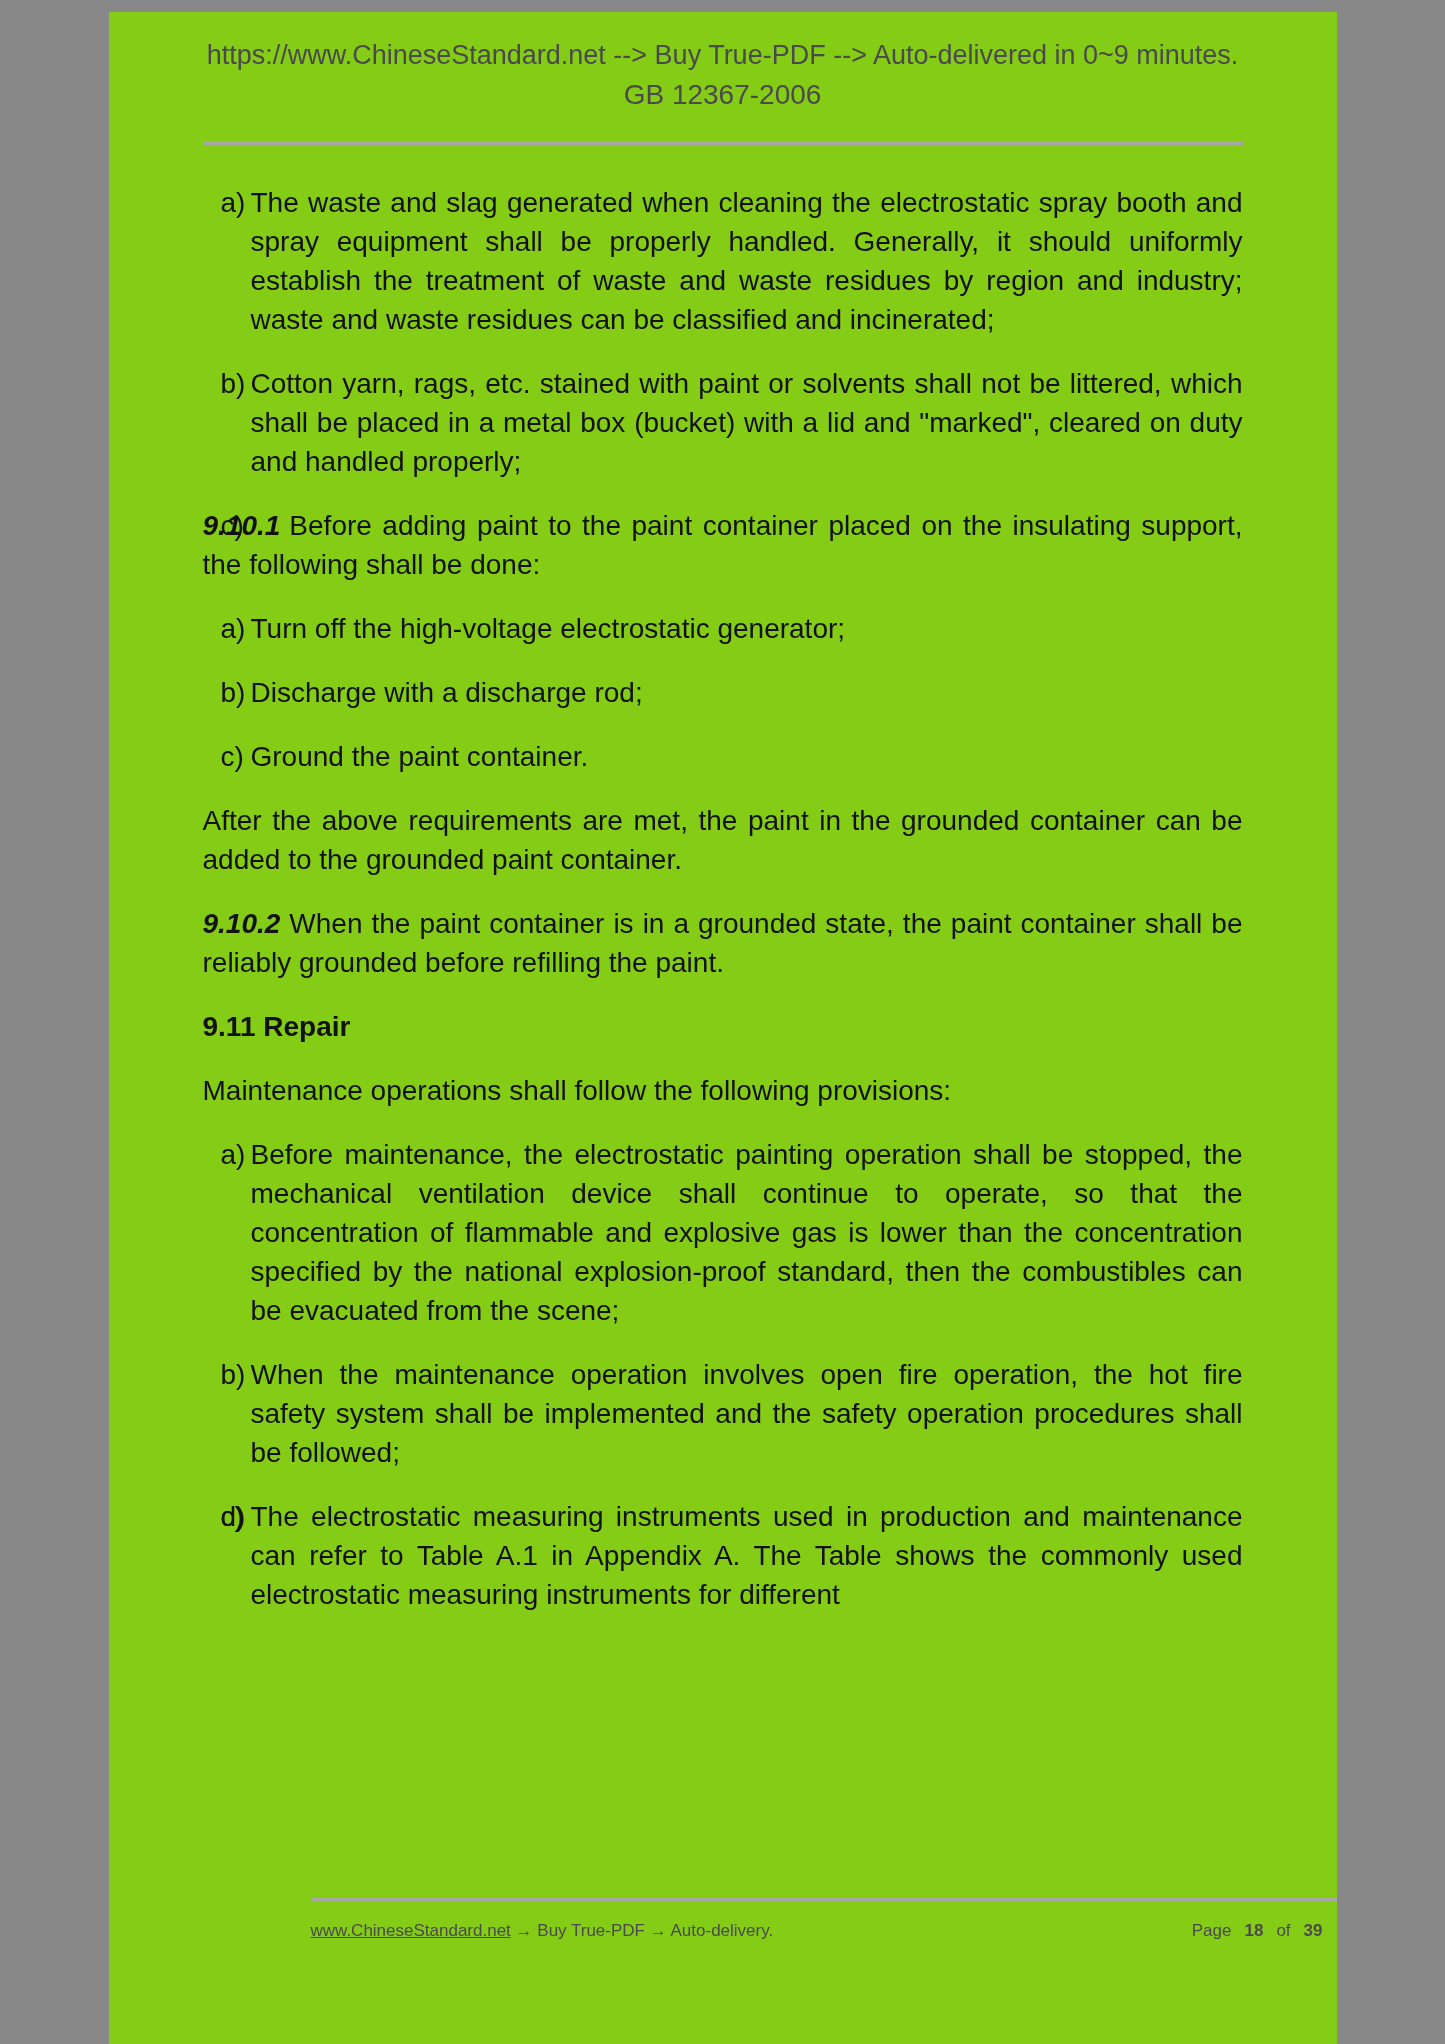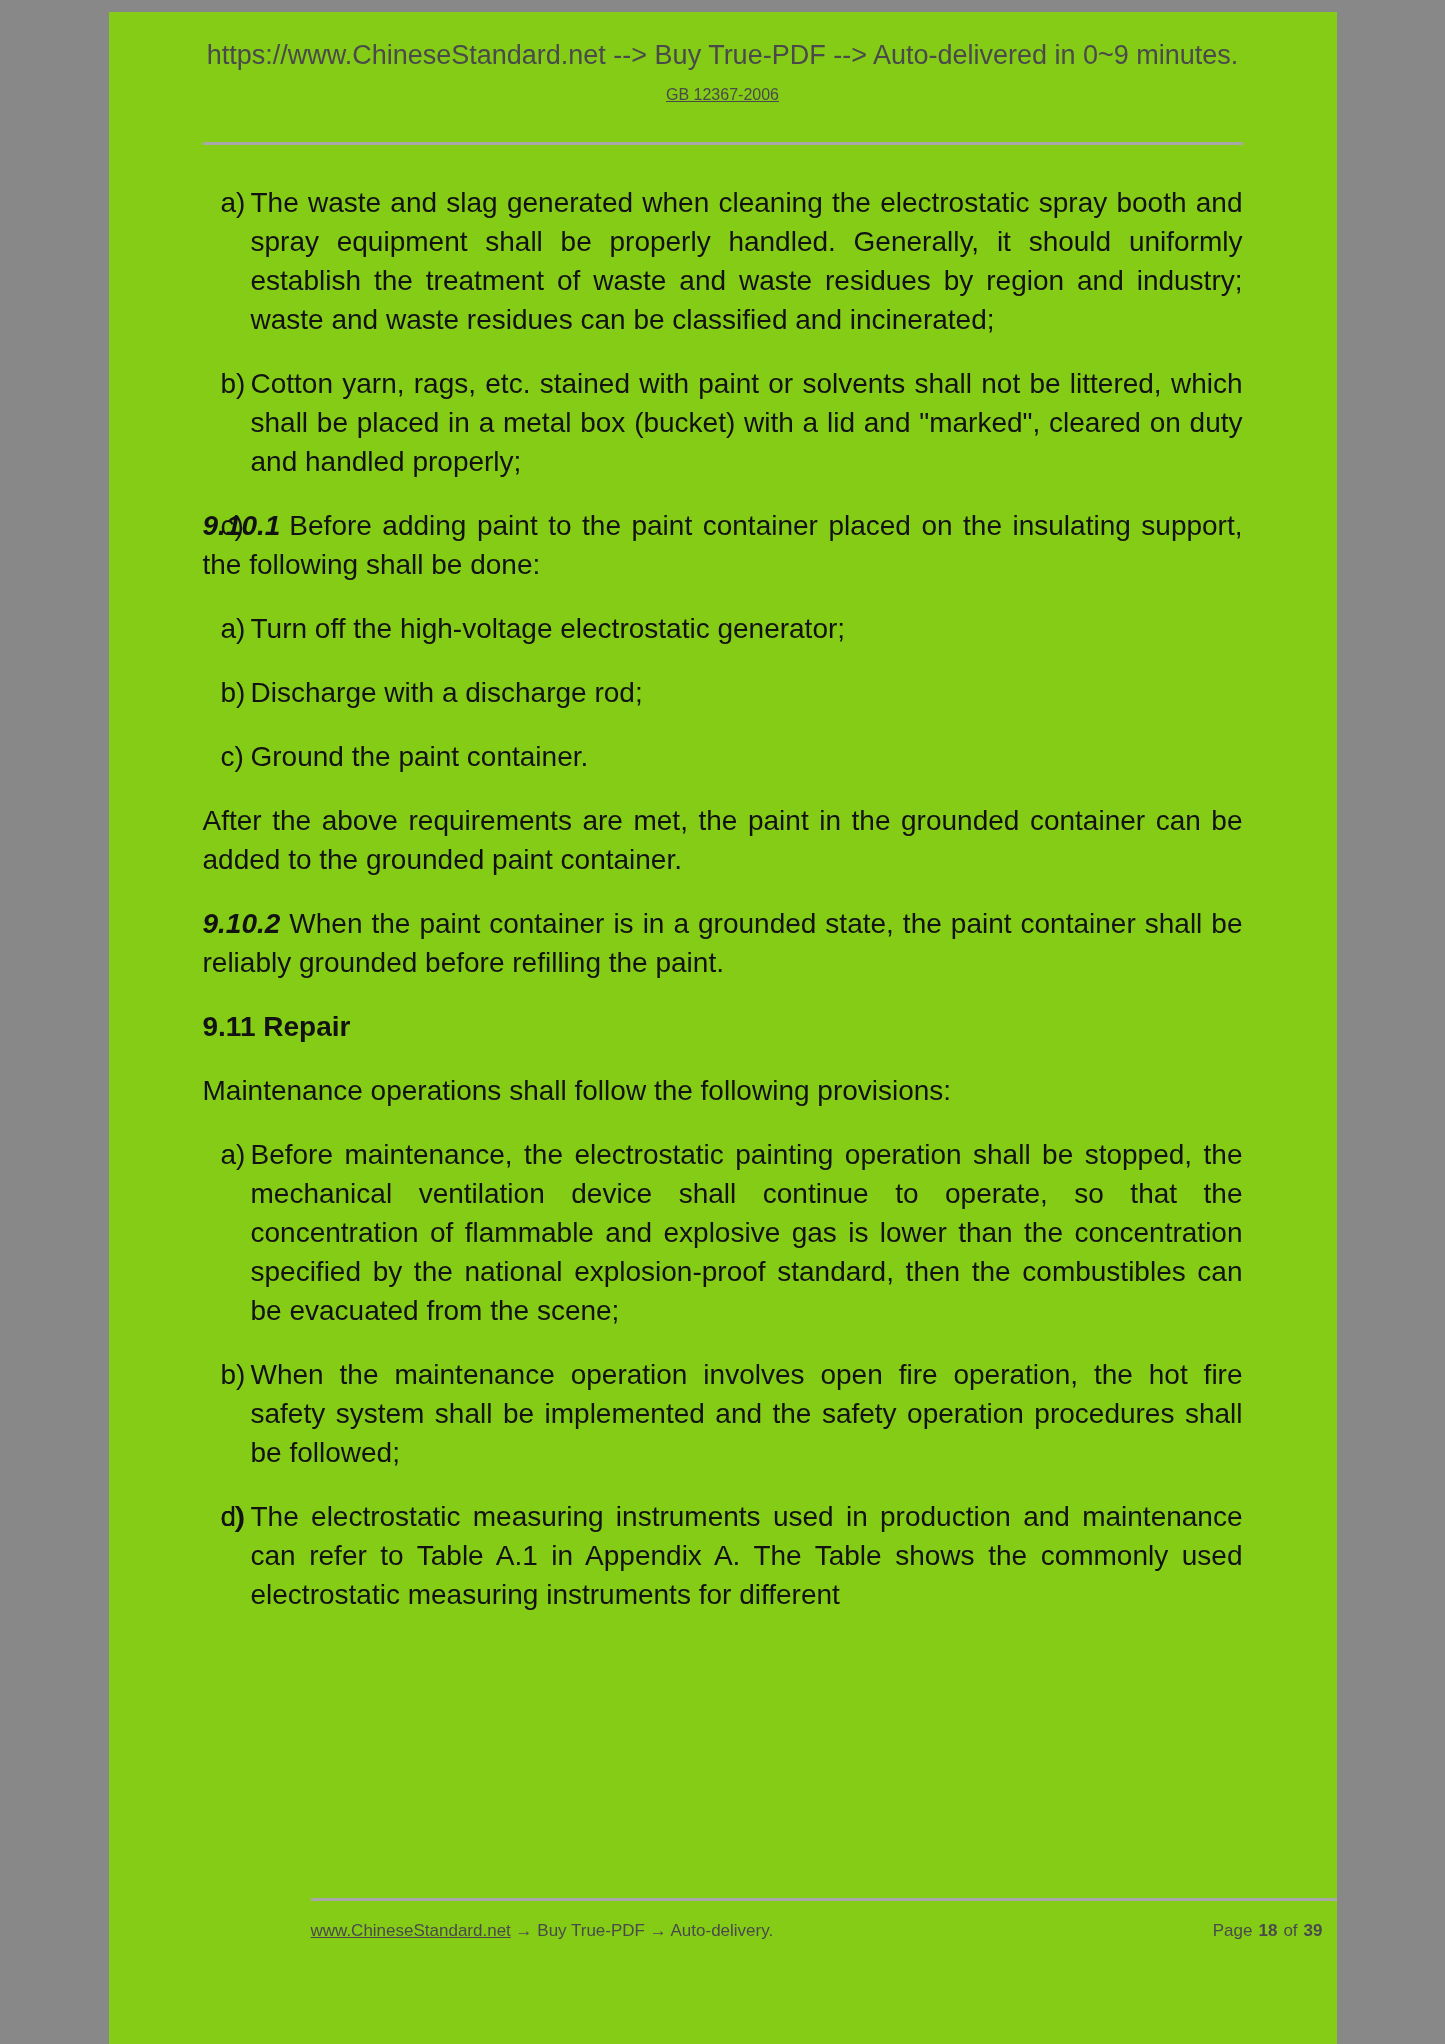--- a/index.html
+++ b/index.html
@@ -7,21 +7,21 @@
     position:relative;
     width:1228px; height:2044px;
     margin:12px auto;
     background:#84cc16;
     font-family:"Liberation Sans", sans-serif;
     color:var(--body-text,#121212);
     overflow:hidden;
   }
   .header { text-align:center; padding-top:26px; }
   .header-url { font-size:27px; line-height:34px; color:var(--gray-text,#4a4a4a); }
-  .doc-number { font-size:16px; line-height:30px; margin-top:8px; color:var(--gray-text,#4a4a4a);text-decoration:underline; }
+  .doc-number { font-size:28px; line-height:30px; margin-top:8px; color:var(--gray-text,#4a4a4a); }
   .rule {
     width:1040px; margin:0 auto;
     border:none; border-top:3px solid var(--rule-color,#a8a8a8);
     height:0;
   }
   .rule-top { margin-top:32px; }
   .content {
     width:1040px; margin:38px auto 0;
     font-size:28px; line-height:39px;
     text-align:justify;
@@ -34,21 +34,21 @@
   .footer {
     position:absolute; top:1886px; left:202px; width:1040px;
     font-size:17px; color:var(--gray-text,#4a4a4a);
   }
   .footer-row {
     margin-top:20px;
     display:flex; justify-content:space-between; align-items:baseline;
     padding-right:28px;
   }
   .footer-link { text-decoration:underline; color:var(--gray-text,#4a4a4a); cursor:pointer; }
-  .page-info { display:inline-flex; gap:6px; align-items:center; }
+  .page-info { display:inline-flex; gap:13px; align-items:center; }
   .page-info .strong { font-weight:bold; }
 </style>
 </head>
 <body>
 
 <div class="page" style="--gray-text: #4a4a4a; --body-text: #121212; --rule-color: #a8a8a8;">
 
   <div class="header">
     <div class="header-url">https://www.ChineseStandard.net --&gt; Buy True-PDF --&gt; Auto-delivered in 0~9 minutes.</div>
     <div class="doc-number">GB 12367-2006</div>

